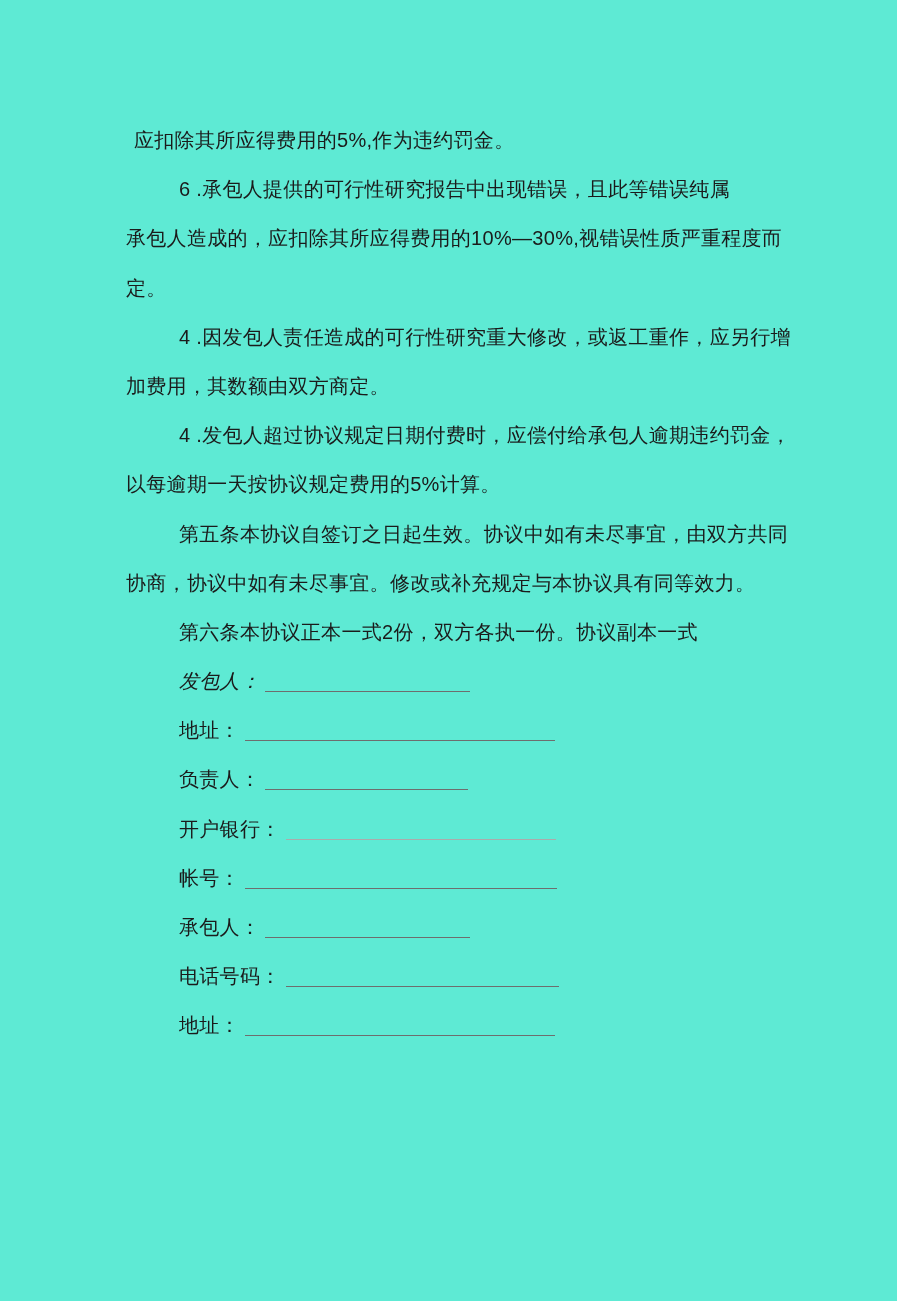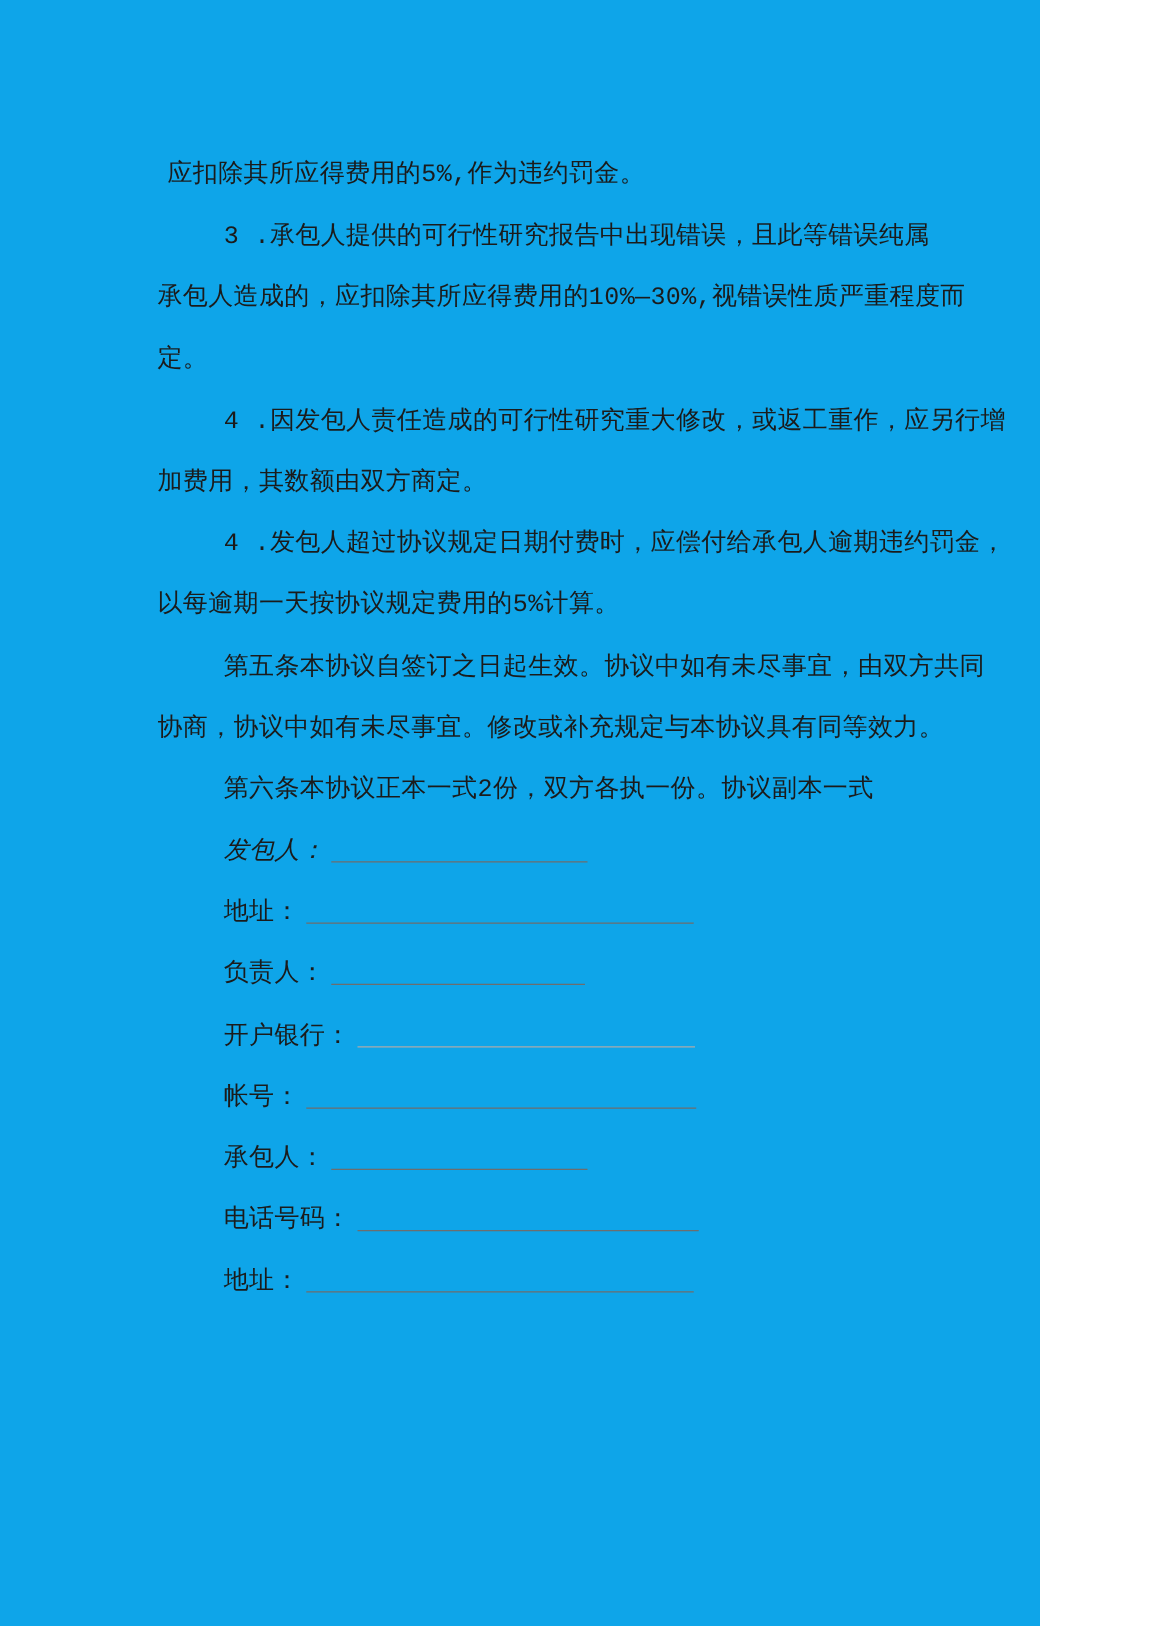--- a/index.html
+++ b/index.html
@@ -2,25 +2,25 @@
 <html><head>
 <meta charset="utf-8">
 <style>
   html, body {
     margin: 0;
     padding: 0;
     background: #ffffff;
   }
   .page {
     position: relative;
-    width: 832px;
+    width: 897px;
     height: 1301px;
-    background: #0ea5e9;
+    background: #5eead4;
     overflow: hidden;
-    font-family: Liberation Mono, monospace;
+    font-family: Liberation Sans, sans-serif;
   }
   .doc {
     position: absolute;
     left: 126px;
     top: 116px;
     width: 680px;
     font-size: 20px;
     color: #1b1b1b;
   }
   .line {
@@ -46,21 +46,21 @@
   .blank.ml {
     margin-left: 5px;
   }
 </style>
 </head>
 <body>
 
 <div class="page">
   <div class="doc">
       <div class="line" style="padding-left: 8px;"><span class="seg">应扣除其所应得费用的5%,作为违约罚金。</span></div>
-      <div class="line" style="padding-left: 53px;"><span class="seg">3 .承包人提供的可行性研究报告中出现错误，且此等错误纯属</span></div>
+      <div class="line" style="padding-left: 53px;"><span class="seg">6 .承包人提供的可行性研究报告中出现错误，且此等错误纯属</span></div>
       <div class="line"><span class="seg">承包人造成的，应扣除其所应得费用的10%—30%,视错误性质严重程度而</span></div>
       <div class="line"><span class="seg">定。</span></div>
       <div class="line" style="padding-left: 53px;"><span class="seg">4 .因发包人责任造成的可行性研究重大修改，或返工重作，应另行增</span></div>
       <div class="line"><span class="seg">加费用，其数额由双方商定。</span></div>
       <div class="line" style="padding-left: 53px;"><span class="seg">4 .发包人超过协议规定日期付费时，应偿付给承包人逾期违约罚金，</span></div>
       <div class="line"><span class="seg">以每逾期一天按协议规定费用的5%计算。</span></div>
       <div class="line" style="padding-left: 53px;"><span class="seg">第五条本协议自签订之日起生效。协议中如有未尽事宜，由双方共同</span></div>
       <div class="line"><span class="seg">协商，协议中如有未尽事宜。修改或补充规定与本协议具有同等效力。</span></div>
       <div class="line" style="padding-left: 53px;"><span class="seg">第六条本协议正本一式2份，双方各执一份。协议副本一式</span></div>
       <div class="line" style="padding-left: 53px;"><span class="seg italic">发包人：</span><span class="blank ml" style="width: 205px;"></span></div>

